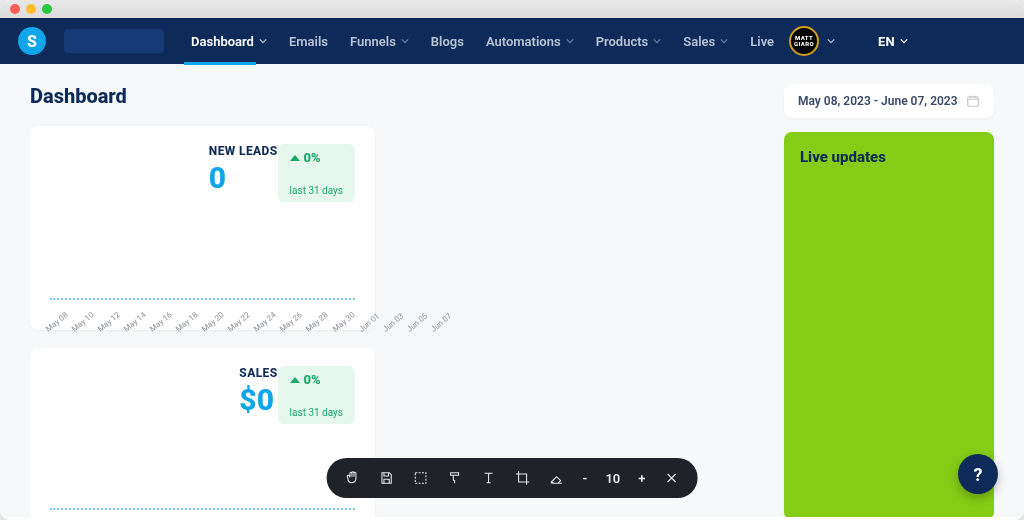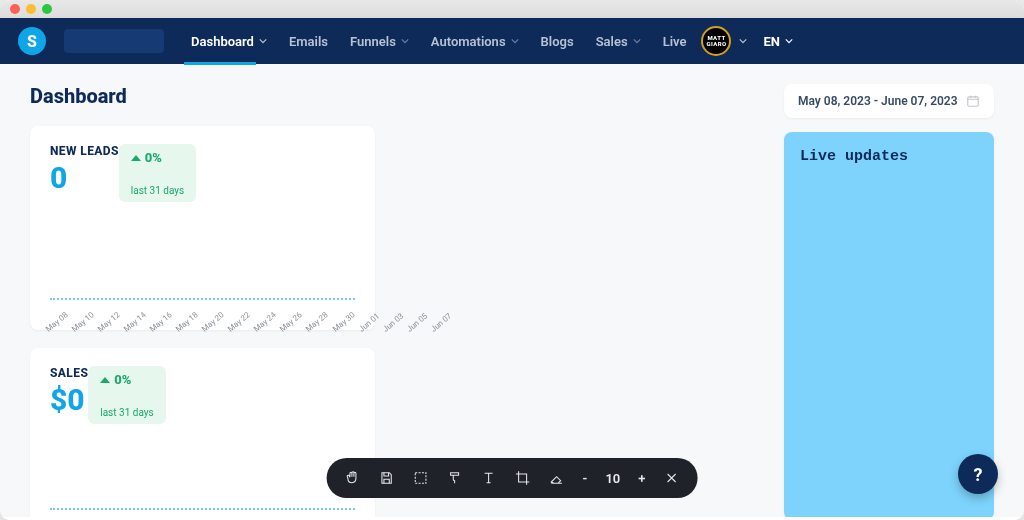--- a/index.html
+++ b/index.html
@@ -12,40 +12,40 @@
   .tl-green { background: #28c840; }
   .topnav { height: 46px; background: #0d2a59; display: flex; align-items: center; padding: 0 18px; gap: 8px; color: #b7c2d4; font-size: 13px; font-weight: 600; position: relative; }
   .logo { width: 28px; height: 28px; border-radius: 50%; background: #0ea5e9; color: #fff; display: flex; align-items: center; justify-content: center; font-weight: 800; font-size: 16px; margin-right: 10px; }
   .search-blob { width: 100px; height: 24px; background: #163a73; border-radius: 4px; margin-right: 12px; }
   .nav-item { display: flex; align-items: center; gap: 5px; padding: 0 7px; height: 46px; cursor: pointer; white-space: nowrap; }
   .nav-item.active { color: #fff; position: relative; }
   .nav-item.active::after { content: ""; position: absolute; left: 0; right: 18px; bottom: -1px; height: 3px; background: #0ea5e9; }
   .chev { width: 8px; height: 8px; }
   .chev svg { display: block; }
   .avatar { width: 30px; height: 30px; border-radius: 50%; background: #000; border: 2px solid #d4a017; color: #fff; font-size: 6px; font-weight: 800; display: flex; align-items: center; justify-content: center; text-align: center; line-height: 1; letter-spacing: 0.4px; }
-  .lang { color: #fff; font-weight: 700; display: flex; align-items: center; gap: 5px; padding-left: 8px; }
+  .lang { color: #fff; font-weight: 700; display: flex; align-items: center; gap: 5px; padding-left: 8px; margin-left: 27px; }
   .content { display: flex; padding: 20px 30px 0 30px; gap: 18px; height: calc(520px - 18px - 46px); background: #f7f8fa; }
   .main { flex: 1; }
   .page-title { color: #0d2a59; font-size: 20px; font-weight: 800; margin-bottom: 18px; }
   .card { background: #fff; border-radius: 8px; box-shadow: 0 1px 3px rgba(0,0,0,0.05); padding: 18px 20px 8px 20px; width: 345px; margin-bottom: 18px; }
-  .card-head { display: flex; justify-content: flex-start; align-items: flex-start; }
+  .card-head { display: flex; justify-content: flex-end; align-items: flex-start; }
   .metric-label { color: #0d2a59; font-size: 12px; font-weight: 800; letter-spacing: 0.4px; }
   .metric-value { color: #0ea5e9; font-size: 30px; font-weight: 800; margin-top: 2px; }
   .delta-box { background: #e6f7ee; border-radius: 6px; padding: 6px 12px 6px 12px; text-align: left; min-width: 72px; }
   .delta-pct { color: #1aa968; font-weight: 800; font-size: 13px; display: flex; align-items: center; gap: 4px; }
   .delta-sub { color: #1aa968; font-size: 10px; margin-top: 20px; }
   .tri { width: 0; height: 0; border-left: 5px solid transparent; border-right: 5px solid transparent; border-bottom: 6px solid #1aa968; }
   .chart-area { height: 90px; margin-top: 30px; border-top: none; position: relative; }
   .chart-line { position: absolute; left: 0; right: 0; bottom: 22px; height: 0; border-top: 2px dotted #7cc8ef; }
   .xaxis { position: absolute; left: -6px; right: -6px; bottom: -14px; display: flex; justify-content: space-between; }
   .xlabel { font-size: 8px; color: #8a8f98; transform: rotate(-40deg); transform-origin: left top; white-space: nowrap; }
   .side { width: 210px; display: flex; flex-direction: column; gap: 14px; }
   .date-pill { background: #fff; border-radius: 8px; box-shadow: 0 1px 3px rgba(0,0,0,0.05); padding: 10px 14px; font-size: 12px; color: #384a66; font-weight: 600; display: flex; align-items: center; justify-content: space-between; }
   .cal-icon svg { display: block; opacity: 0.5; }
-  .live-card { background: #7dd3fc; border-radius: 8px; box-shadow: 0 1px 3px rgba(0,0,0,0.05); padding: 16px 16px; flex: 1; font-family: Liberation Mono, monospace; }
+  .live-card { background: #84cc16; border-radius: 8px; box-shadow: 0 1px 3px rgba(0,0,0,0.05); padding: 16px 16px; flex: 1; }
   .live-title { color: #0d2a59; font-size: 15px; font-weight: 800; }
   .float-toolbar { position: absolute; left: 50%; transform: translateX(-50%); bottom: 22px; height: 40px; background: #20222a; border-radius: 22px; display: flex; align-items: center; gap: 18px; padding: 0 18px; color: #e5e7eb; }
   .ft-icon { width: 16px; height: 16px; display: flex; align-items: center; justify-content: center; }
   .ft-icon svg { stroke: #e5e7eb; fill: none; stroke-width: 1.6; }
   .ft-sep { color: #e5e7eb; font-size: 13px; font-weight: 600; }
   .help-fab { position: absolute; right: 26px; bottom: 26px; width: 40px; height: 40px; border-radius: 50%; background: #0d2a59; color: #fff; font-size: 18px; font-weight: 700; display: flex; align-items: center; justify-content: center; box-shadow: 0 4px 10px rgba(0,0,0,0.25); }
   .whitecap { position: absolute; left: 0; right: 0; bottom: 0; height: 3px; background: #fff; }
 </style>
 </head>
 <body>
@@ -75,29 +75,37 @@
     </div>
     <div class="nav-item">
       <span>Funnels</span>
       <span class="chev">
           <svg width="8" height="8" viewBox="0 0 10 10">
             <path d="M1 3l4 4 4-4" stroke="#6e7fa0" fill="none" stroke-width="1.5"></path>
           </svg>
         </span>
     </div>
     <div class="nav-item">
+      <span>Blogs</span>
+    </div>
+    <div class="nav-item">
       <span>Automations</span>
       <span class="chev">
           <svg width="8" height="8" viewBox="0 0 10 10">
             <path d="M1 3l4 4 4-4" stroke="#6e7fa0" fill="none" stroke-width="1.5"></path>
           </svg>
         </span>
     </div>
     <div class="nav-item">
-      <span>Blogs</span>
+      <span>Products</span>
+      <span class="chev">
+          <svg width="8" height="8" viewBox="0 0 10 10">
+            <path d="M1 3l4 4 4-4" stroke="#6e7fa0" fill="none" stroke-width="1.5"></path>
+          </svg>
+        </span>
     </div>
     <div class="nav-item">
       <span>Sales</span>
       <span class="chev">
           <svg width="8" height="8" viewBox="0 0 10 10">
             <path d="M1 3l4 4 4-4" stroke="#6e7fa0" fill="none" stroke-width="1.5"></path>
           </svg>
         </span>
     </div>
     <div class="nav-item">

